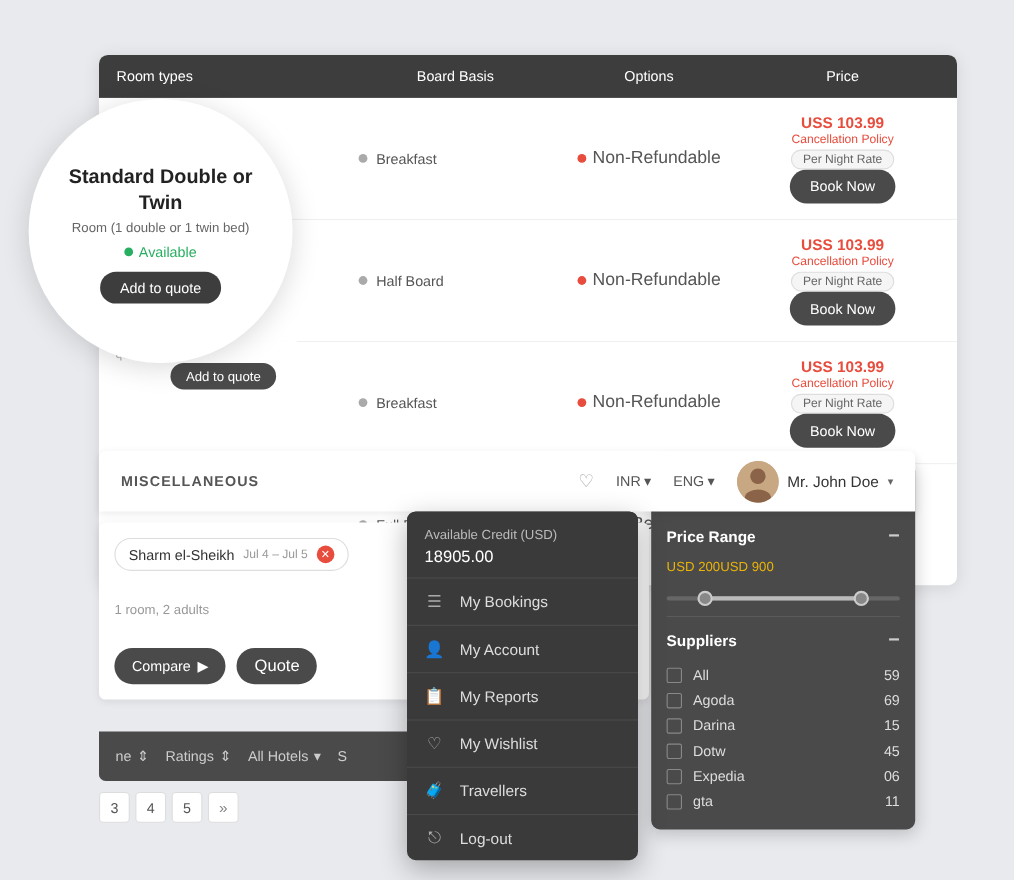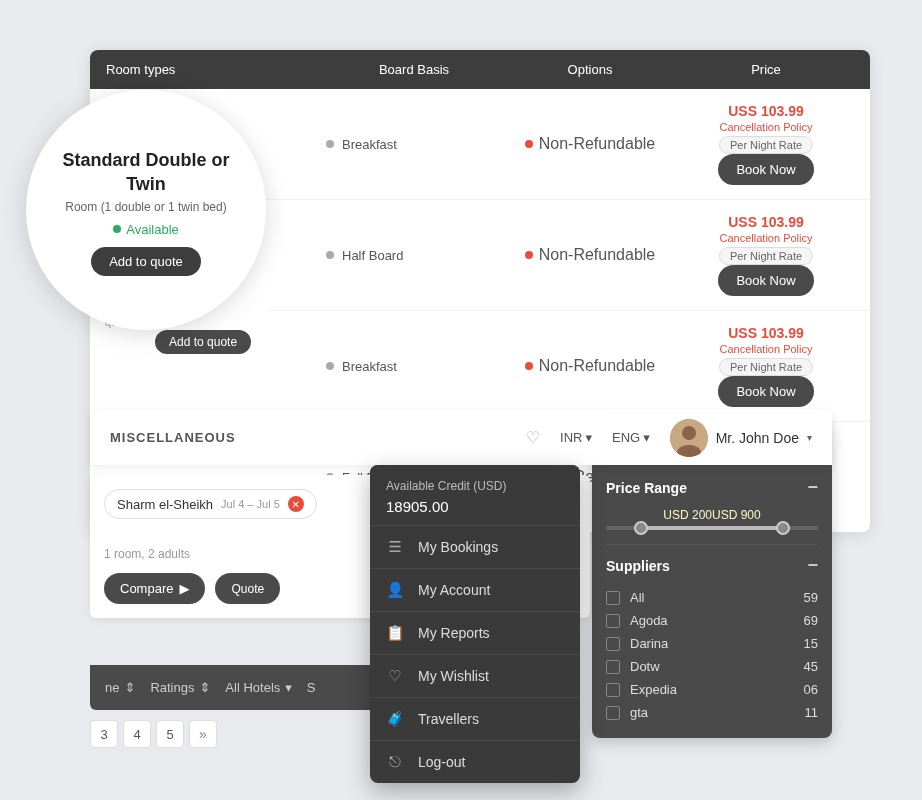--- a/index.html
+++ b/index.html
@@ -369,21 +369,21 @@
       align-items: center;
       gap: 6px;
     }
 
     .quote-btn {
       background: #4a4a4a;
       color: white;
       border: none;
       border-radius: 20px;
       padding: 8px 16px;
-      font-size: 12px;
+      font-size: 15px;
       cursor: pointer;
     }
 
     
     .right-filter-panel {
       width: 240px;
       background: #4a4a4a;
       border-radius: 8px;
       padding: 14px;
       color: white;
@@ -420,24 +420,24 @@
     }
 
     .filter-section-minus {
       font-size: 18px;
       cursor: pointer;
       color: #ccc;
     }
 
     .price-range-row {
       display: flex;
-      justify-content: center;
+      justify-content: flex-start;
       font-size: 12px;
-      color: #fef9c3;
-      margin-bottom: 4px;
+      color: #eab308;
+      margin-bottom: 20px;
     }
 
     .range-track {
       height: 4px;
       background: #666;
       border-radius: 2px;
       position: relative;
       margin-bottom: 14px;
     }
 
@@ -737,21 +737,21 @@
 
 <div style="position:absolute;top:475px;left:90px;width:500px;background:white;border-radius:6px;padding:14px;box-shadow:0 2px 8px rgba(0,0,0,0.08);">
   <div style="display:flex;align-items:center;gap:10px;margin-bottom:8px;">
     <div class="search-tag">
       <span>Sharm el-Sheikh</span>
       <span style="font-size:11px;color:#999;">Jul 4 – Jul 5</span>
       <span class="search-tag-close">✕</span>
     </div>
   </div>
   <div class="room-info-text">1 room, 2 adults</div>
-  <div style="display:flex;gap:10px;margin-top:12px;">
+  <div style="display:flex;gap:10px;margin-top:28px;">
     <button class="compare-btn">
       <span>Compare</span>
       <span>▶</span>
     </button>
     <button class="quote-btn">
       <span>Quote</span>
     </button>
   </div>
 </div>
 

